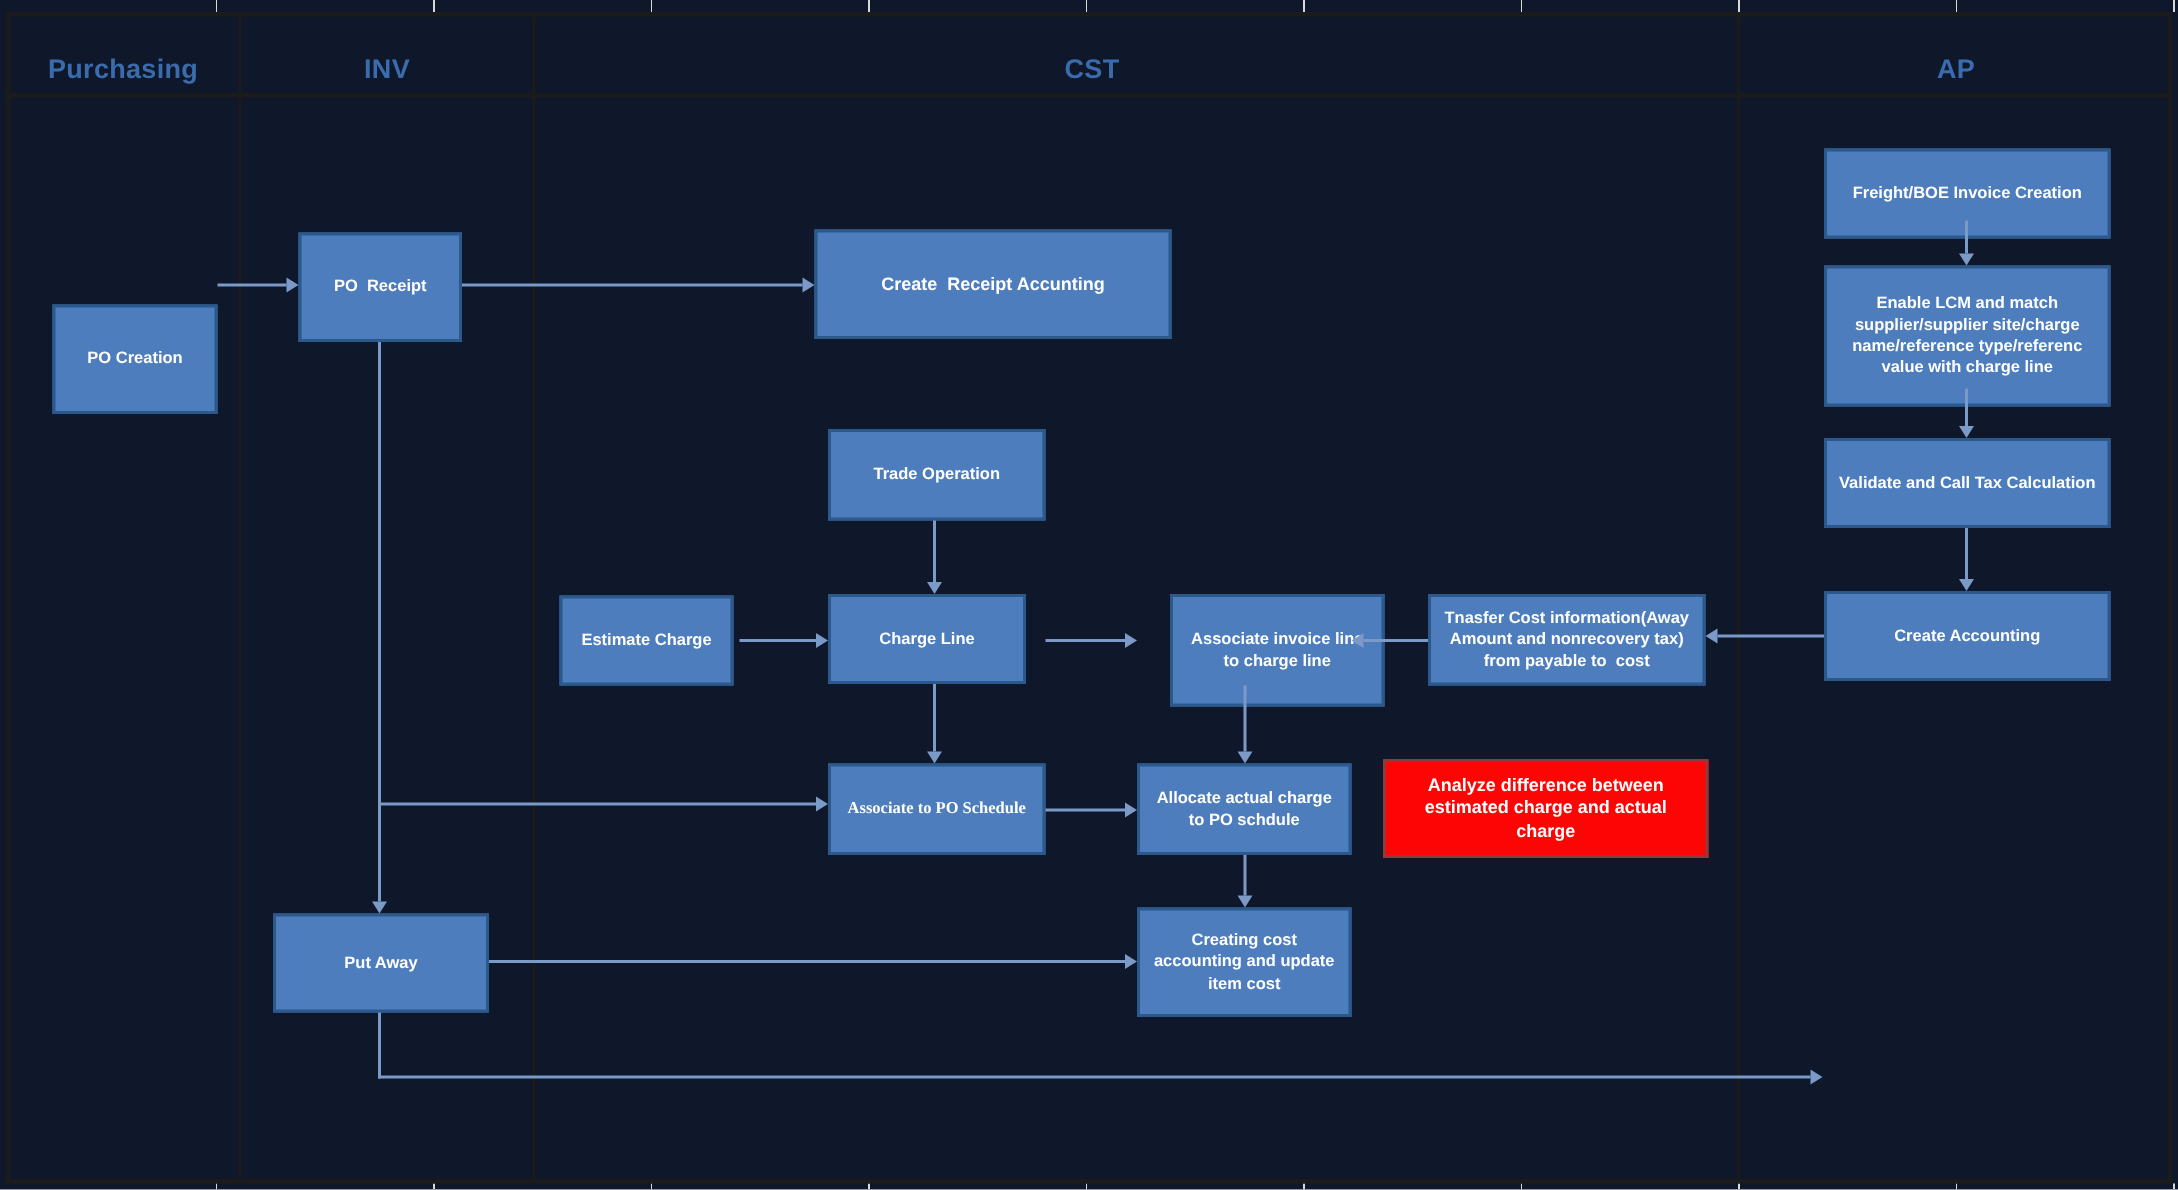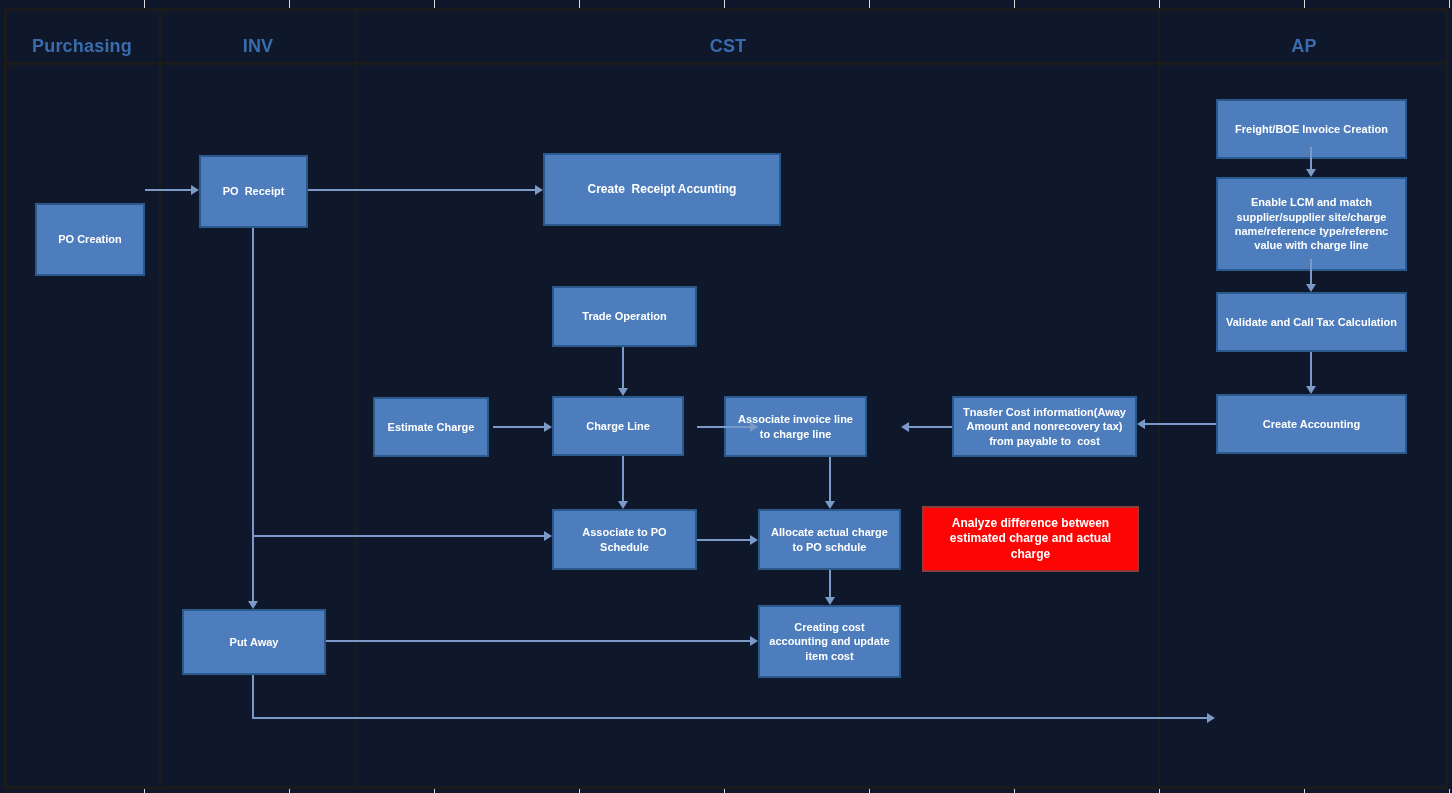--- a/index.html
+++ b/index.html
@@ -60,27 +60,27 @@
   </div>
   <div class="node" style="left:552px;top:286px;width:145px;height:61px;">
     <span class="node-label">Trade Operation</span>
   </div>
   <div class="node" style="left:373px;top:397px;width:116px;height:60px;">
     <span class="node-label">Estimate Charge</span>
   </div>
   <div class="node" style="left:552px;top:396px;width:132px;height:60px;">
     <span class="node-label">Charge Line</span>
   </div>
-  <div class="node" style="left:724px;top:396px;width:143px;height:61px;">
+  <div class="node" style="left:780px;top:396px;width:143px;height:75px;">
     <span class="node-label">Associate invoice line to charge line</span>
   </div>
   <div class="node" style="left:952px;top:396px;width:185px;height:61px;">
     <span class="node-label">Tnasfer Cost information(Away Amount and nonrecovery tax) from payable to  cost</span>
   </div>
-  <div class="node" style="left:552px;top:509px;width:145px;height:61px;">
+  <div class="node" style="left:552px;top:509px;width:145px;height:61px;font-family:Liberation Serif, serif;">
     <span class="node-label">Associate to PO Schedule</span>
   </div>
   <div class="node" style="left:758px;top:509px;width:143px;height:61px;">
     <span class="node-label">Allocate actual charge to PO schdule</span>
   </div>
   <div class="node alert" style="left:922px;top:506px;width:217px;height:66px;">
     <span class="node-label">Analyze difference between estimated charge and actual charge</span>
   </div>
   <div class="node" style="left:182px;top:609px;width:144px;height:66px;">
     <span class="node-label">Put Away</span>

